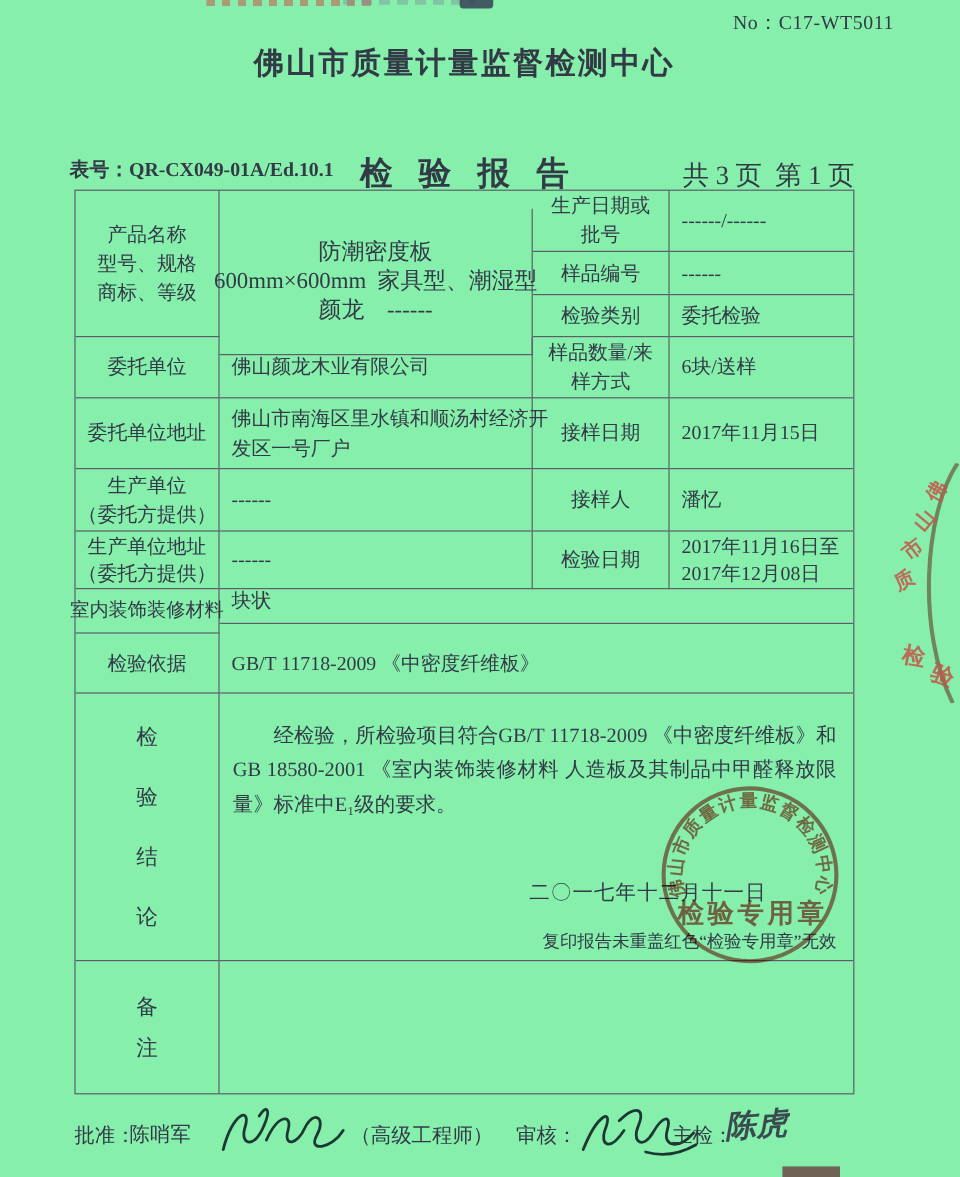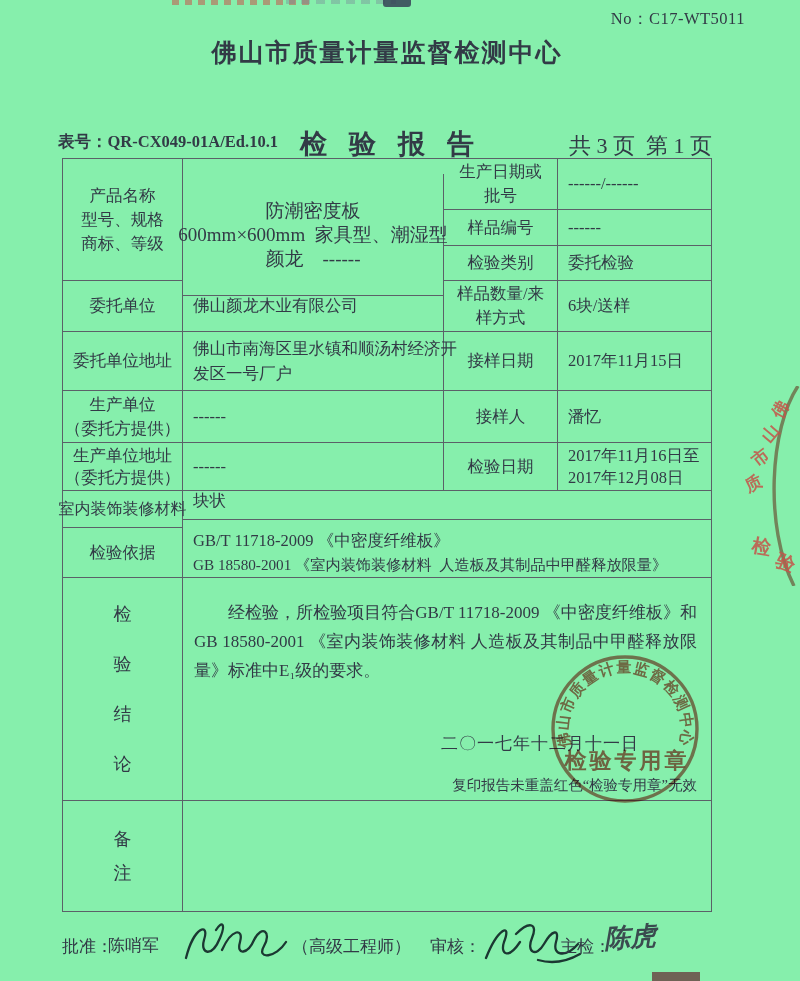--- a/index.html
+++ b/index.html
@@ -174,21 +174,20 @@
     </div>
     <div class="cell vleft no-r" style="left:120px;top:324px;width:528px;height:37px">
       <div class="ln">块状</div>
     </div>
 
     <div class="cell" style="left:0;top:369px;width:120px;height:50px">
       <div class="ln">检验依据</div>
     </div>
     <div class="cell vleft no-r" style="left:120px;top:369px;width:528px;height:50px">
       <div class="ln">GB/T 11718-2009 《中密度纤维板》</div>
-      <div class="ln basis-l2">GB 18580-2001 《室内装饰装修材料  人造板及其制品中甲醛释放限量》</div>
     </div>
 
     <div class="cell vert vert4" style="left:0;top:419px;width:120px;height:223px">
       <div>检</div>
       <div>验</div>
       <div>结</div>
       <div>论</div>
     </div>
     <div class="cell concl no-r" style="left:120px;top:419px;width:528px;height:223px">
       <p class="concl-p">经检验，所检验项目符合GB/T 11718-2009 《中密度纤维板》和GB 18580-2001 《室内装饰装修材料  人造板及其制品中甲醛释放限量》标准中E₁级的要求。</p>

